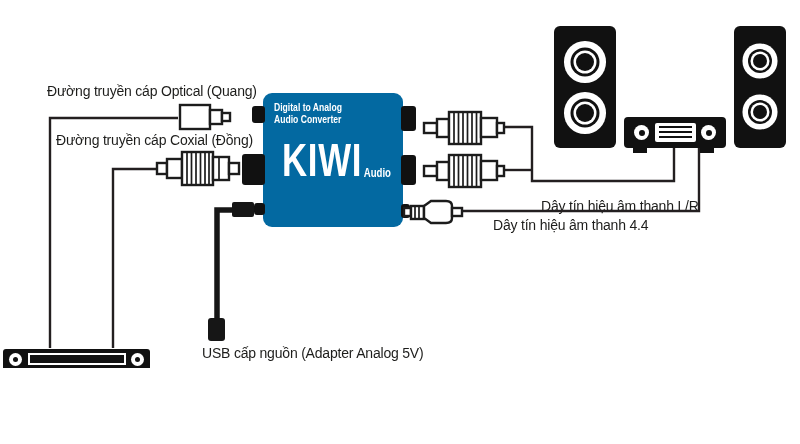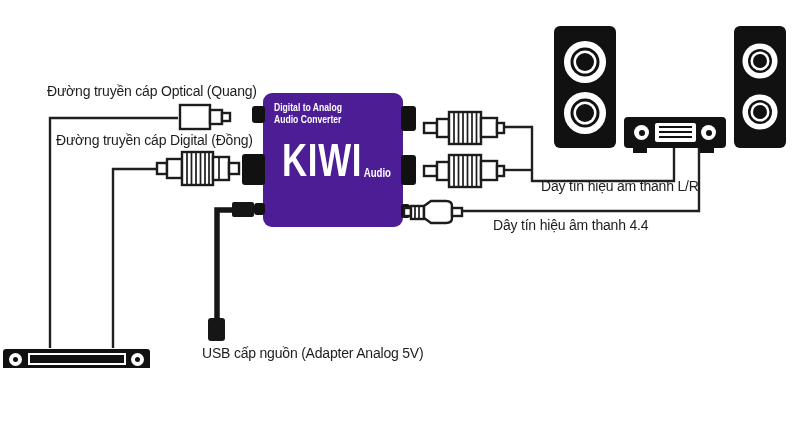--- a/index.html
+++ b/index.html
@@ -8,21 +8,21 @@
     font-family:"Liberation Sans",sans-serif;color:#1d1d1b;
   }
   .lbl{position:absolute;font-size:14px;letter-spacing:-0.2px;color:#1d1d1b;white-space:nowrap;}
 
   
   #wires{position:absolute;left:0;top:0;z-index:1;}
   .wire{fill:none;stroke:#231f20;stroke-width:2.4px;}
   .cable{fill:none;stroke:#161616;stroke-width:5.5px;}
 
   
-  .box{position:absolute;left:263px;top:93px;width:140px;height:134px;background:#4c1d95;border-radius:9px;z-index:2;}
+  .box{position:absolute;left:263px;top:93px;width:140px;height:134px;background:#0369a1;border-radius:9px;z-index:2;}
   .conv-desc{position:absolute;left:11px;top:9px;font-size:10px;font-weight:700;line-height:1.2;color:#fff;transform:scaleX(0.86);transform-origin:left top;white-space:nowrap;}
   .brand-row{position:absolute;left:19px;top:46px;display:flex;align-items:flex-end;color:#fff;transform:scaleX(0.74);transform-origin:left top;}
   .brand{font-size:47px;font-weight:700;line-height:0.88;letter-spacing:1px;}
   .brand-sub{font-size:13px;font-weight:700;margin-left:2px;}
 
   .port{position:absolute;background:#111;border-radius:3px;z-index:2;}
 
   
   .conn{position:absolute;z-index:3;}
   .cpart{fill:#fff;stroke:#1c1c1c;stroke-width:2.4;stroke-linejoin:miter;}
@@ -52,22 +52,22 @@
   <svg id="wires" width="800" height="444">
     <path class="wire" d="M178,118 H50 V348"></path>
     <path class="wire" d="M157,169 H113 V348"></path>
     <path class="wire" d="M504,127 H532 V181 H674 V148"></path>
     <path class="wire" d="M504,170 H532"></path>
     <path class="wire" d="M461,211 H699 V148"></path>
     <path class="cable" d="M234,210 H217 V319"></path>
   </svg>
 
   <div class="lbl" style="left:47px;top:83px;">Đường truyền cáp Optical (Quang)</div>
-  <div class="lbl" style="left:56px;top:132px;">Đường truyền cáp Digital (Đồng)</div>
-  <div class="lbl" style="left:541px;top:178px;">Dây tín hiệu âm thanh L/R</div>
+  <div class="lbl" style="left:56px;top:132px;">Đường truyền cáp Coxial (Đồng)</div>
+  <div class="lbl" style="left:541px;top:198px;">Dây tín hiệu âm thanh L/R</div>
   <div class="lbl" style="left:493px;top:217px;">Dây tín hiệu âm thanh 4.4</div>
   <div class="lbl" style="left:202px;top:345px;">USB cấp nguồn (Adapter Analog 5V)</div>
 
   <div class="box">
     <div class="conv-desc">
       <div>Digital to Analog</div>
       <div>Audio Converter</div>
     </div>
     <div class="brand-row">
       <span class="brand">KIWI</span>

